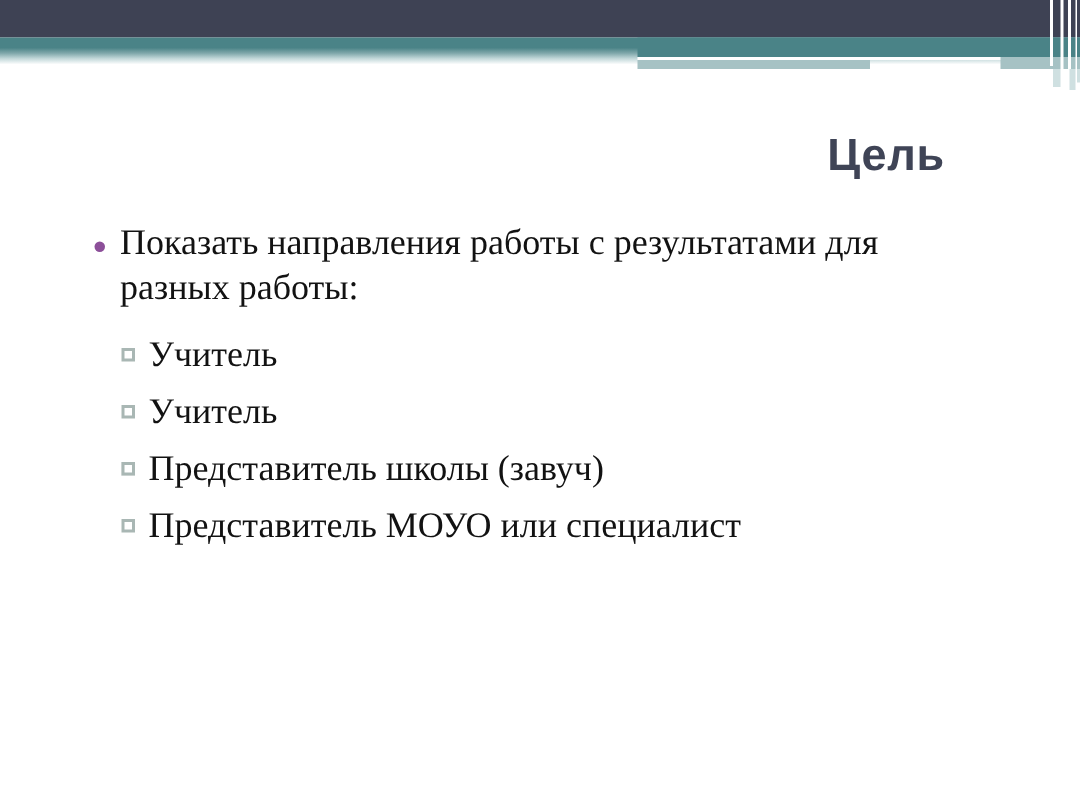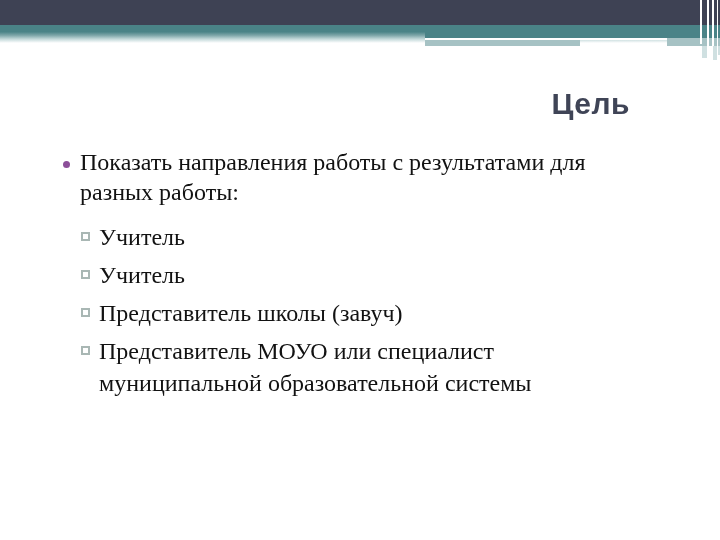--- a/index.html
+++ b/index.html
@@ -104,18 +104,17 @@
       <span class="l2-marker"></span>
       <div class="l2-text">
         <div>Представитель школы (завуч)</div>
       </div>
     </div>
 
     <div class="l2-item">
       <span class="l2-marker"></span>
       <div class="l2-text">
         <div>Представитель МОУО или специалист</div>
-        <div>муниципальной образовательной системы</div>
       </div>
     </div>
 
   </div>
 </div>
 
 </body></html>

